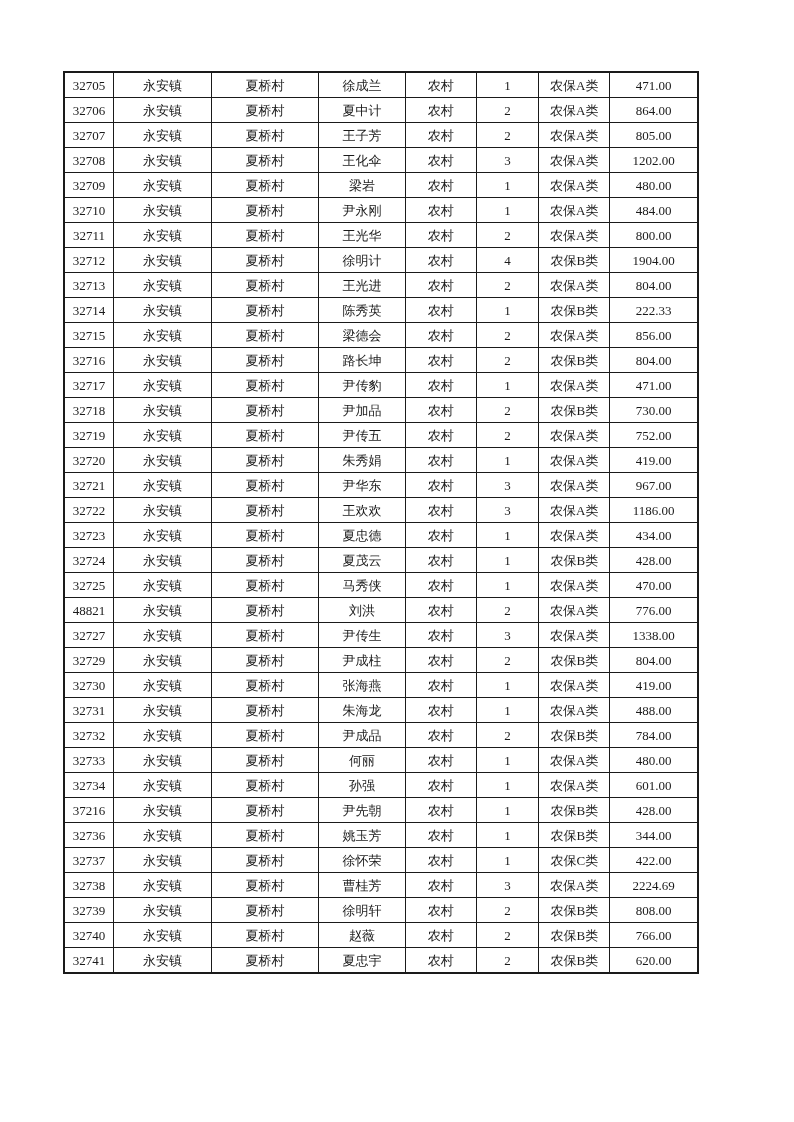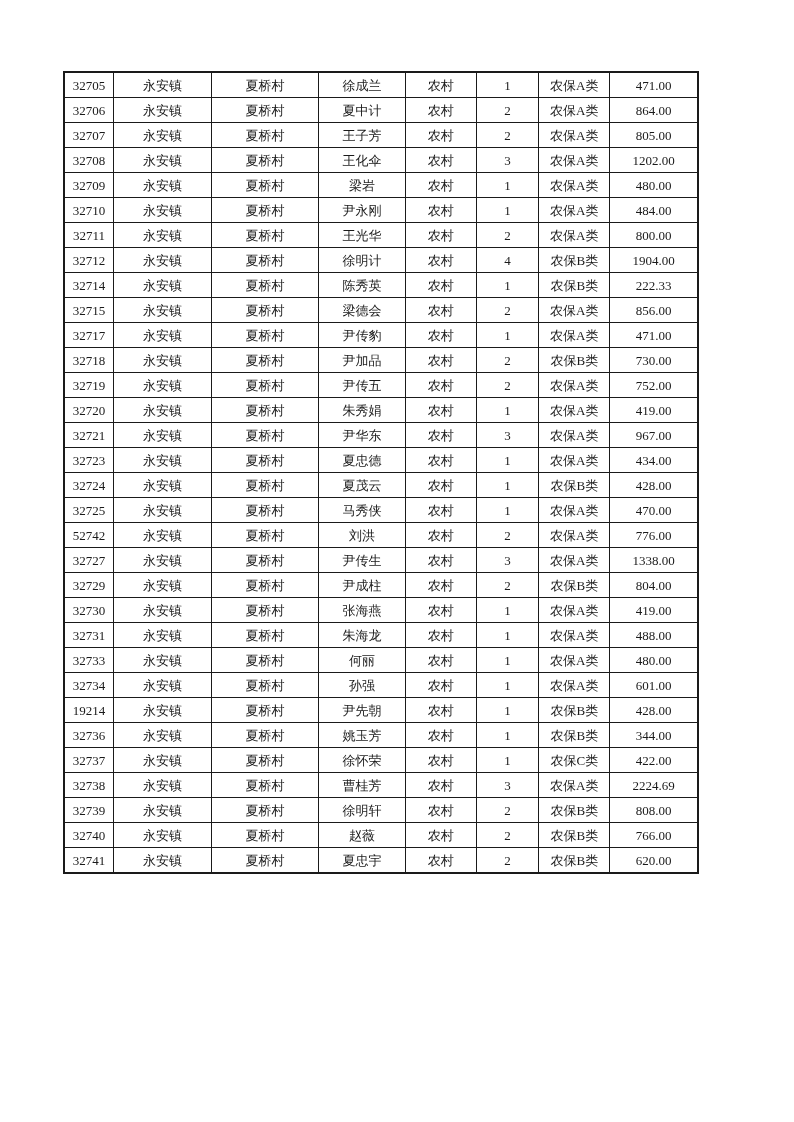--- a/index.html
+++ b/index.html
@@ -143,40 +143,60 @@
           <td>32712</td>
           <td>永安镇</td>
           <td>夏桥村</td>
           <td>徐明计</td>
           <td>农村</td>
           <td>4</td>
           <td>农保B类</td>
           <td>1904.00</td>
         </tr>
         <tr>
+          <td>32713</td>
+          <td>永安镇</td>
+          <td>夏桥村</td>
+          <td>王光进</td>
+          <td>农村</td>
+          <td>2</td>
+          <td>农保A类</td>
+          <td>804.00</td>
+        </tr>
+        <tr>
           <td>32714</td>
           <td>永安镇</td>
           <td>夏桥村</td>
           <td>陈秀英</td>
           <td>农村</td>
           <td>1</td>
           <td>农保B类</td>
           <td>222.33</td>
         </tr>
         <tr>
           <td>32715</td>
           <td>永安镇</td>
           <td>夏桥村</td>
           <td>梁德会</td>
           <td>农村</td>
           <td>2</td>
           <td>农保A类</td>
           <td>856.00</td>
         </tr>
         <tr>
+          <td>32716</td>
+          <td>永安镇</td>
+          <td>夏桥村</td>
+          <td>路长坤</td>
+          <td>农村</td>
+          <td>2</td>
+          <td>农保B类</td>
+          <td>804.00</td>
+        </tr>
+        <tr>
           <td>32717</td>
           <td>永安镇</td>
           <td>夏桥村</td>
           <td>尹传豹</td>
           <td>农村</td>
           <td>1</td>
           <td>农保A类</td>
           <td>471.00</td>
         </tr>
         <tr>
@@ -213,20 +233,30 @@
           <td>32721</td>
           <td>永安镇</td>
           <td>夏桥村</td>
           <td>尹华东</td>
           <td>农村</td>
           <td>3</td>
           <td>农保A类</td>
           <td>967.00</td>
         </tr>
         <tr>
+          <td>32722</td>
+          <td>永安镇</td>
+          <td>夏桥村</td>
+          <td>王欢欢</td>
+          <td>农村</td>
+          <td>3</td>
+          <td>农保A类</td>
+          <td>1186.00</td>
+        </tr>
+        <tr>
           <td>32723</td>
           <td>永安镇</td>
           <td>夏桥村</td>
           <td>夏忠德</td>
           <td>农村</td>
           <td>1</td>
           <td>农保A类</td>
           <td>434.00</td>
         </tr>
         <tr>
@@ -243,21 +273,21 @@
           <td>32725</td>
           <td>永安镇</td>
           <td>夏桥村</td>
           <td>马秀侠</td>
           <td>农村</td>
           <td>1</td>
           <td>农保A类</td>
           <td>470.00</td>
         </tr>
         <tr>
-          <td>52742</td>
+          <td>48821</td>
           <td>永安镇</td>
           <td>夏桥村</td>
           <td>刘洪</td>
           <td>农村</td>
           <td>2</td>
           <td>农保A类</td>
           <td>776.00</td>
         </tr>
         <tr>
           <td>32727</td>
@@ -293,41 +323,51 @@
           <td>32731</td>
           <td>永安镇</td>
           <td>夏桥村</td>
           <td>朱海龙</td>
           <td>农村</td>
           <td>1</td>
           <td>农保A类</td>
           <td>488.00</td>
         </tr>
         <tr>
+          <td>32732</td>
+          <td>永安镇</td>
+          <td>夏桥村</td>
+          <td>尹成品</td>
+          <td>农村</td>
+          <td>2</td>
+          <td>农保B类</td>
+          <td>784.00</td>
+        </tr>
+        <tr>
           <td>32733</td>
           <td>永安镇</td>
           <td>夏桥村</td>
           <td>何丽</td>
           <td>农村</td>
           <td>1</td>
           <td>农保A类</td>
           <td>480.00</td>
         </tr>
         <tr>
           <td>32734</td>
           <td>永安镇</td>
           <td>夏桥村</td>
           <td>孙强</td>
           <td>农村</td>
           <td>1</td>
           <td>农保A类</td>
           <td>601.00</td>
         </tr>
         <tr>
-          <td>19214</td>
+          <td>37216</td>
           <td>永安镇</td>
           <td>夏桥村</td>
           <td>尹先朝</td>
           <td>农村</td>
           <td>1</td>
           <td>农保B类</td>
           <td>428.00</td>
         </tr>
         <tr>
           <td>32736</td>

